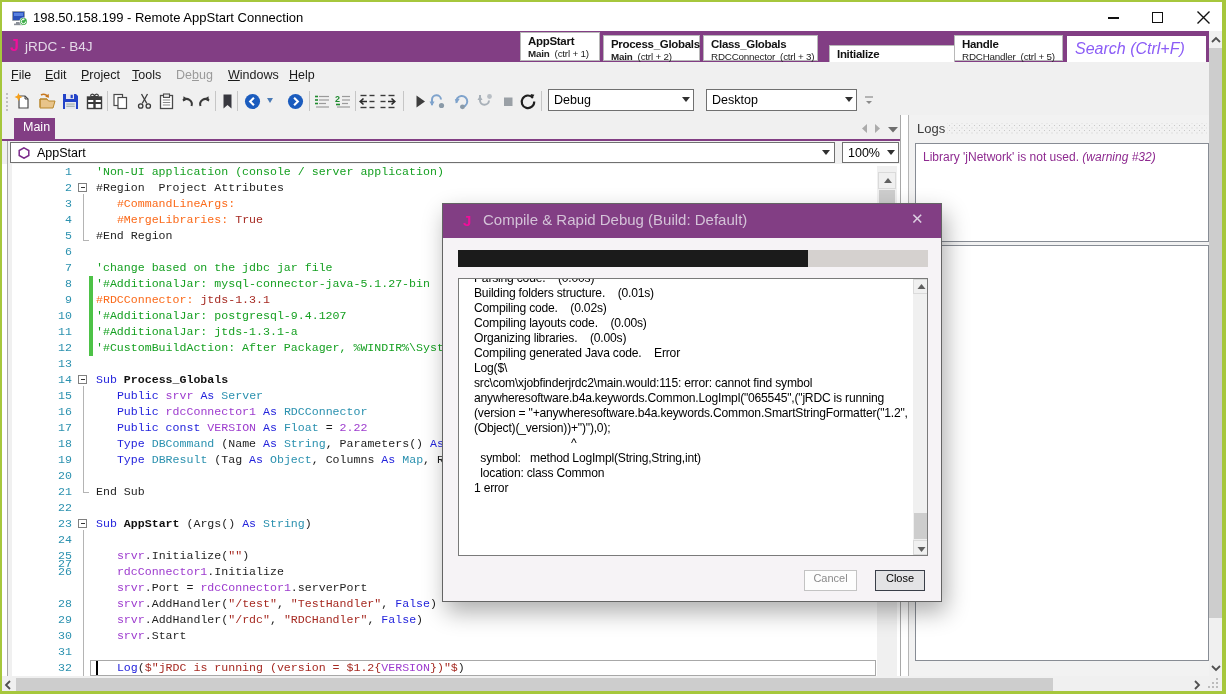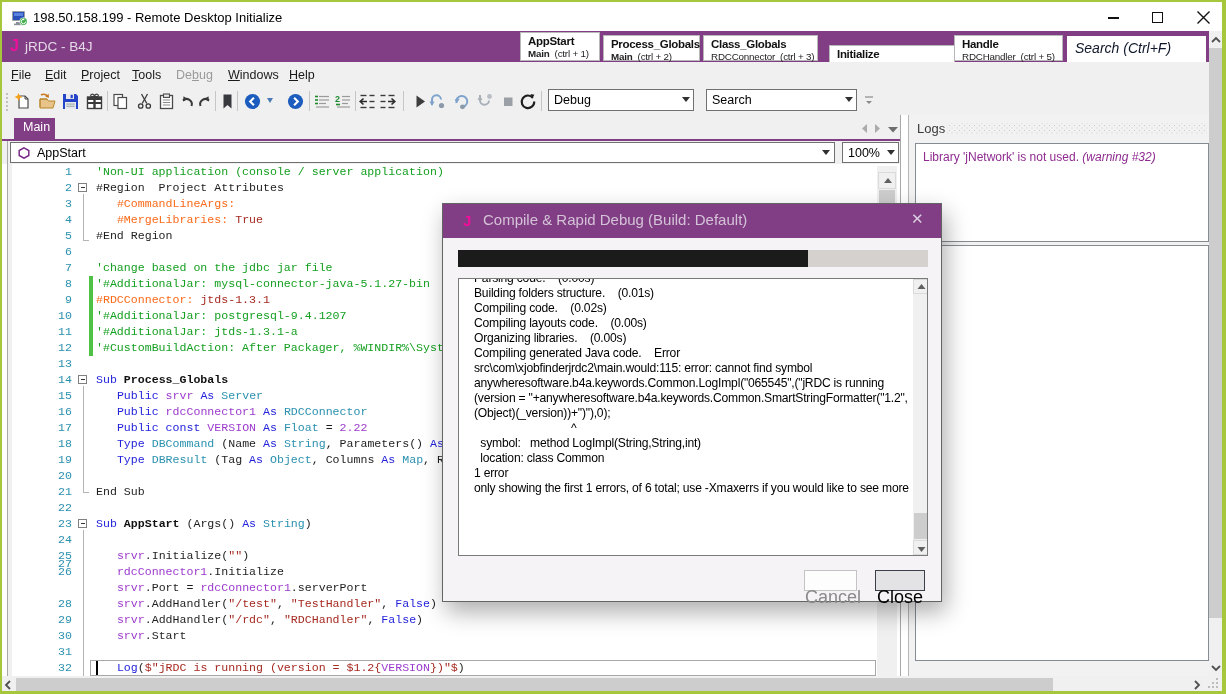--- a/index.html
+++ b/index.html
@@ -17,21 +17,21 @@
 #btn-min{left:1106px;top:15px;width:11px;height:1.5px;background:#111}
 #btn-max{left:1150px;top:10px;width:11px;height:11px;border:1.5px solid #111}
 
 #purplebar{left:2px;top:31px;width:1207px;height:31px;background:#823e84}
 .jlogo{color:#ef0f9a;font-weight:bold;font-size:17px}
 #b4jtitle{left:23px;top:8px;color:#e4d9e8;font-size:13.5px}
 .qtab{position:absolute;background:#fff;border:1px solid #b8b8b8;padding:1px 0 0 7px;line-height:12px}
 .qtab .t1{font-size:11.5px;letter-spacing:-0.3px;font-weight:bold;color:#111;line-height:14px}
 .qtab .t2{font-size:9.8px;letter-spacing:-0.2px;color:#222;line-height:11px}
 .qtab .t2 b{font-weight:bold}
-#searchbox{left:1067px;top:35.5px;width:139px;height:35px;background:#fff;border-bottom:2px solid #b9cfe8;color:#0f172a;font-style:italic;font-size:14px;padding:4px 0 0 8px}
+#searchbox{left:1067px;top:35.5px;width:139px;height:35px;background:#fff;border-bottom:2px solid #b9cfe8;color:#8b5cf6;font-style:italic;font-size:16px;padding:4px 0 0 8px}
 
 #menubar{left:2px;top:62px;width:1207px;height:26px;background:#f0f0f0}
 .mi{position:absolute;top:6px;font-size:12.5px;color:#1a1a1a}
 .mi u{text-decoration:underline}
 
 #toolbar{left:2px;top:88px;width:1207px;height:27px;background:#f0f0f0}
 .tsep{position:absolute;top:3px;width:1px;height:20px;background:#c6c6c6}
 .ticon{position:absolute;top:5px;width:17px;height:17px}
 .combo{position:absolute;background:#fff;border:1px solid #707070;font-size:12.5px}
 .combo .cv{position:absolute;left:5px;top:2.5px;color:#000}
@@ -51,21 +51,21 @@
     <rect x="1" y="1" width="13" height="10" rx="1" fill="#9aa0a8"></rect>
     <rect x="2" y="2" width="11" height="8" fill="#2a50b8"></rect>
     <rect x="3" y="3" width="9" height="3" fill="#5a82e0"></rect>
     <rect x="5" y="12" width="5" height="2" fill="#8a8f98"></rect>
     <rect x="3" y="13.6" width="9" height="1.6" fill="#8a8f98"></rect>
     <circle cx="12.5" cy="11.5" r="4" fill="#fff"></circle>
     <circle cx="12.5" cy="11.5" r="3.4" fill="#3fae49"></circle>
     <path d="M12.5 9.3 a2.2 2.2 0 1 0 2.2 2.2" stroke="#fff" stroke-width="1" fill="none"></path>
     <path d="M12.2 8.2 l1.6 1.1 -1.6 1.1 z" fill="#fff"></path>
   </svg>
-  <div class="a" id="rdptext">198.50.158.199 - Remote Desktop Initialize</div>
+  <div class="a" id="rdptext">198.50.158.199 - Remote AppStart Connection</div>
   <div class="a" id="btn-min"></div>
   <div class="a" id="btn-max"></div>
   <svg class="a" style="left:1195px;top:9px" width="13" height="13" viewBox="0 0 13 13">
       <path d="M0.5 0.5 L12.5 12.5 M12.5 0.5 L0.5 12.5" stroke="#111" stroke-width="1.4"></path>
     </svg>
 </div>
 <div class="a" id="purplebar">
   <div class="a jlogo" style="left:8px;top:6px;font-size:16px">J</div>
   <div class="a" id="b4jtitle">jRDC - B4J</div>
 </div>
@@ -247,21 +247,21 @@
   <svg class="ticon" style="left:517px" viewBox="0 0 19 19">
       <path d="M15.5 5.5 a7 7 0 1 0 1.5 4" fill="none" stroke="#1f1f1f" stroke-width="2.4"></path>
       <path d="M13 1 l4.2 1 -2.6 4.4 z" fill="#1f1f1f"></path>
     </svg>
   <div class="tsep" style="left:539px"></div>
   <div class="combo" style="left:546px;top:1px;width:146px;height:22px">
       <span class="cv">Debug</span>
     </div>
   <div class="carr" style="left:680px;top:9px"></div>
   <div class="combo" style="left:704px;top:1px;width:151px;height:22px">
-      <span class="cv">Search</span>
+      <span class="cv">Desktop</span>
     </div>
   <div class="carr" style="left:843px;top:9px"></div>
   <svg class="a" style="left:862px;top:6px" width="10" height="14">
       <path d="M1 3 h8" stroke="#8a8a8a" stroke-width="1.2"></path>
       <path d="M2 7 l3 3 3-3 z" fill="#8a8a8a"></path>
     </svg>
 </div>
 <div class="a" id="tabstrip"></div>
 <div class="a" id="maintab">Main</div>
 <div class="a" id="tabline"></div>
@@ -394,21 +394,21 @@
 #dlg{left:442px;top:203px;width:500px;height:399px;background:#f6f3f6;border:1px solid #646464;box-shadow:4px 10px 22px rgba(0,0,0,0.32)}
 #dlgtitle{position:absolute;left:0;top:0;width:498px;height:34px;background:#823e84}
 #dlgtitle .jlogo{left:20px;top:8px;font-size:15px}
 #dlgtext{position:absolute;left:40px;top:7px;font-size:15px;color:#d4c3d8}
 #dlgx{position:absolute;left:468px;top:6px;font-size:15px;color:#dccfe2}
 #pbar{position:absolute;left:15px;top:46px;width:470px;height:17px;background:#d5d1cf}
 #pfill{position:absolute;left:0;top:0;width:350px;height:17px;background:#1b1b1b}
 #dta{position:absolute;left:15px;top:74px;width:470px;height:278px;background:#fff;border:1px solid #7a7a7a;overflow:hidden}
 #dtext{position:absolute;left:15px;top:-8px;white-space:nowrap;font-size:12.1px;letter-spacing:-0.2px;line-height:15px;color:#000}
 #dsb{position:absolute;left:454px;top:0;width:15px;height:276px;background:#f0f0f0}
-.dbtn{position:absolute;font-size:18px;text-align:center;padding-top:16px}
+.dbtn{position:absolute;font-size:11px;text-align:center;padding-top:1px}
 </style>
 <div class="a" id="logspanel">
   <div id="logshead">Logs</div>
   <div id="logsdots"></div>
   <div class="logbox" style="left:6px;top:28px;width:294px;height:99px">
     <div id="warntext">Library 'jNetwork' is not used. <i>(warning #32)</i></div>
   </div>
   <div class="logbox" style="left:6px;top:130px;width:294px;height:416px"></div>
 </div>
 <div class="a" id="vsb"></div>
@@ -447,29 +447,29 @@
       <div id="pfill"></div>
     </div>
   <div id="dta">
     <div id="dtext">
       <div>Parsing code.&nbsp;&nbsp;&nbsp;&nbsp;(0.00s)</div>
       <div>Building folders structure.&nbsp;&nbsp;&nbsp;&nbsp;(0.01s)</div>
       <div>Compiling code.&nbsp;&nbsp;&nbsp;&nbsp;(0.02s)</div>
       <div>Compiling layouts code.&nbsp;&nbsp;&nbsp;&nbsp;(0.00s)</div>
       <div>Organizing libraries.&nbsp;&nbsp;&nbsp;&nbsp;(0.00s)</div>
       <div>Compiling generated Java code.&nbsp;&nbsp;&nbsp;&nbsp;Error</div>
+      <div>Log($\</div>
       <div>src\com\xjobfinderjrdc2\main.would:115: error: cannot find symbol</div>
       <div>anywheresoftware.b4a.keywords.Common.LogImpl("065545",("jRDC is running</div>
       <div>(version = "+anywheresoftware.b4a.keywords.Common.SmartStringFormatter("1.2",</div>
       <div>(Object)(_version))+")"),0);</div>
       <div style="padding-left:97px">^</div>
       <div>&nbsp; symbol: &nbsp; method LogImpl(String,String,int)</div>
       <div>&nbsp; location: class Common</div>
       <div>1 error</div>
-      <div>only showing the first 1 errors, of 6 total; use -Xmaxerrs if you would like to see more</div>
     </div>
     <div id="dsb"></div>
     <div class="a sbtn" style="left:454px;top:0;width:15px;height:15px"><svg width="15" height="15">
           <path d="M7.5 4 l4 5 h-8 z" fill="#606060"></path>
         </svg></div>
     <div class="a sbtn" style="left:454px;top:261px;width:15px;height:15px"><svg width="15" height="15">
           <path d="M7.5 11 l-4 -5 h8 z" fill="#606060"></path>
         </svg></div>
     <div class="a" style="left:455px;top:234px;width:13px;height:26px;background:#cdcdcd"></div>
   </div>

